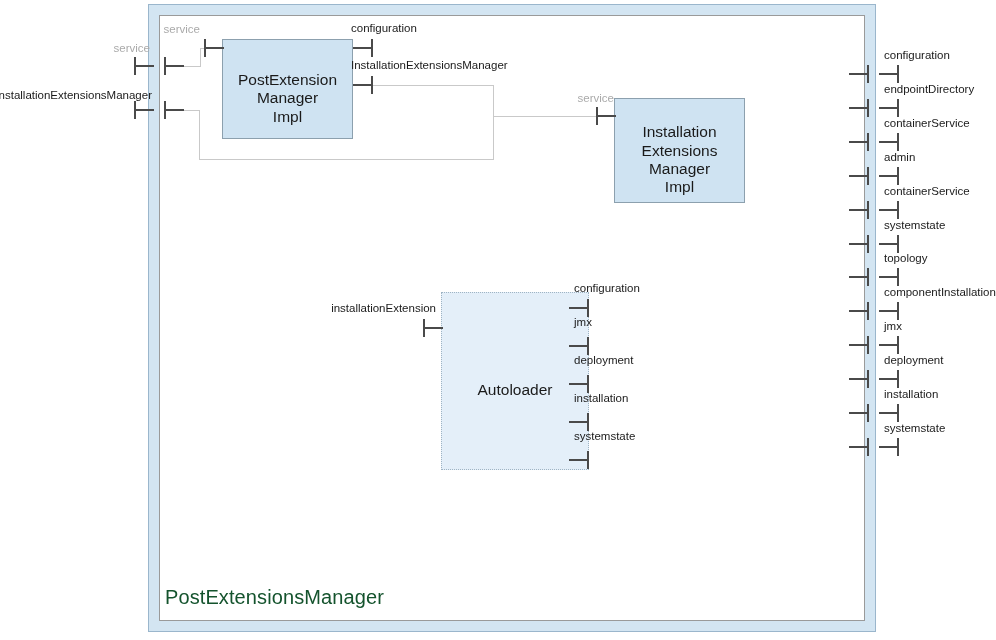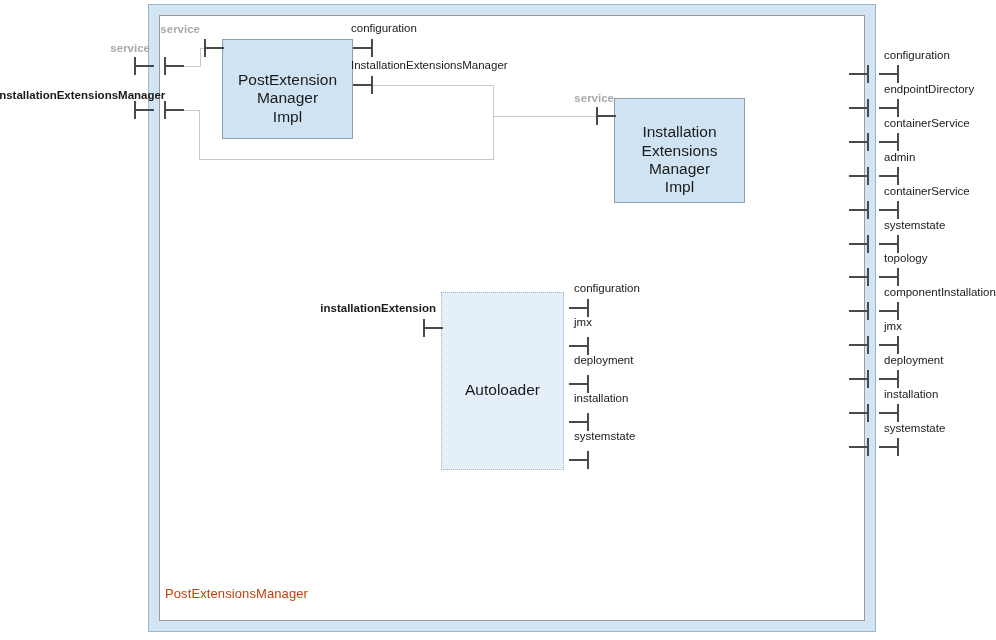--- a/index.html
+++ b/index.html
@@ -39,22 +39,22 @@
     right: 10px;
     bottom: 10px;
     background: #ffffff;
     border: 1px solid #9a9a9a;
     box-sizing: border-box;
   }
   #composite-title {
     position: absolute;
     left: 165px;
     top: 586px;
-    font-size: 13px;
-    color: #c2410c;
+    font-size: 20px;
+    color: #14532d;
     white-space: nowrap;
     letter-spacing: 0.1px;
   }
 
   
   .component {
     position: absolute;
     box-sizing: border-box;
     display: flex;
     align-items: center;
@@ -80,21 +80,21 @@
     left: 222px; top: 39px; width: 131px; height: 100px;
   }
   #comp-pemi .comp-label { font-size: 15.5px; }
 
   #comp-iemi {
     left: 614px; top: 98px; width: 131px; height: 105px;
   }
   #comp-iemi .comp-label { font-size: 15.5px; }
 
   #comp-autoloader {
-    left: 441px; top: 292px; width: 123px; height: 178px;
+    left: 441px; top: 292px; width: 148px; height: 178px;
   }
   #comp-autoloader .comp-label { font-size: 15.5px; }
 
   
   
   .port {
     position: absolute;
     width: 20px;
     height: 18px;
   }
@@ -120,21 +120,21 @@
 
   
   .port-label {
     position: absolute;
     font-size: 11.5px;
     color: #1a1a1a;
     white-space: nowrap;
   }
   .port-label.muted { color: #aaaaaa; }
   .port-label.rt { text-align: left; }
-  .port-label.lt { text-align: right; font-weight: bold; }
+  .port-label.lt { text-align: right; }
 
   
   .wire-h {
     position: absolute;
     height: 1px;
     background: #c9c9c9;
   }
   .wire-v {
     position: absolute;
     width: 1px;

